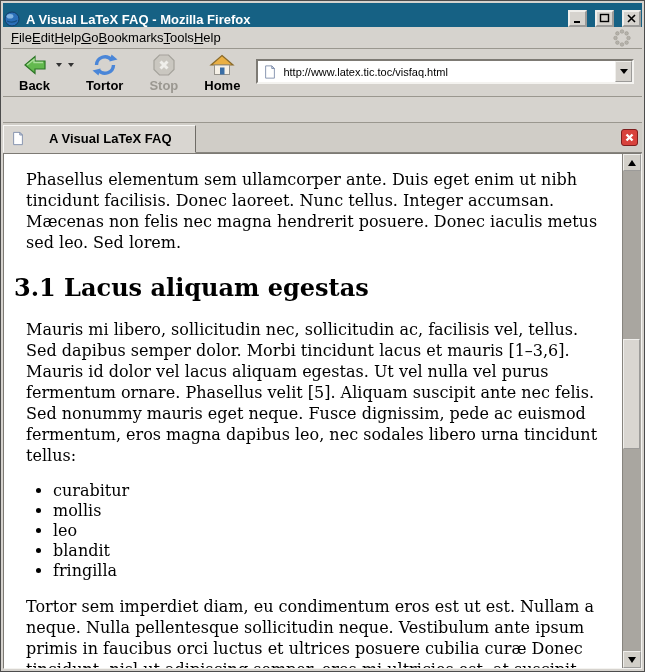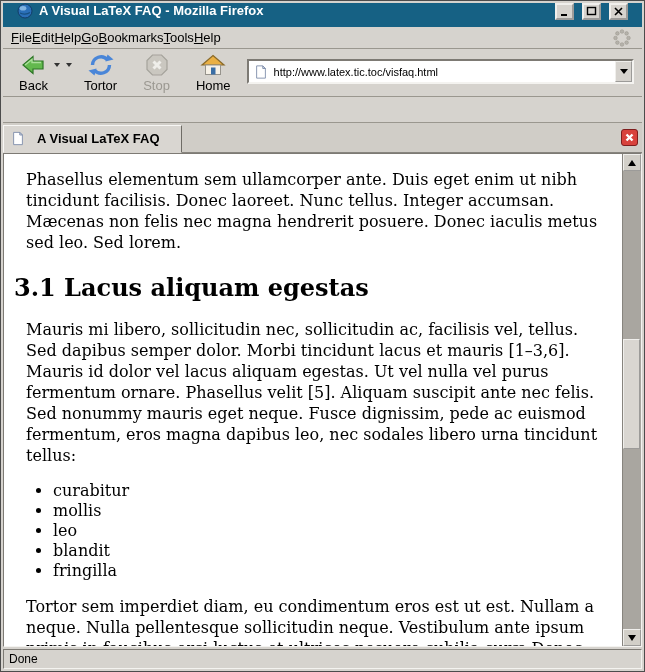--- a/index.html
+++ b/index.html
@@ -11,22 +11,22 @@
     background:#d6d3ce;
     border:1px solid #4c4c4c;
     padding:2px;
     display:flex; flex-direction:column;
   }
 
   
   .titlebar {
     height:24px; flex:0 0 24px;
     background:#166184;
-    display:flex; align-items:flex-start;
-    padding:0 14px; gap:6px;
+    display:flex; align-items:flex-end;
+    padding:0 1px; gap:6px;
   }
   .titlebar .app-icon { width:16px; height:16px; flex:0 0 16px; }
   .titlebar .title {
     color:#fff; font-weight:bold; font-size:13px;
     white-space:nowrap; overflow:hidden; flex:1;
   }
   .winbtn {
     width:19px; height:17px; margin-left:2px;
     background:#d6d3ce;
     border:2px outset #f0efec;
@@ -50,21 +50,21 @@
     height:48px; flex:0 0 48px;
     display:flex; align-items:center;
     padding:0 8px 2px 10px;
     border-bottom:1px solid #9a978f;
   }
   .tbtn {
     display:flex; flex-direction:column; align-items:center;
     padding:2px 6px 0; gap:1px;
   }
   .tbtn .ticon { width:26px; height:24px; display:block; }
-  .tbtn .tlabel { font-size:13px; color:#000; white-space:nowrap; }
+  .tbtn .tlabel { font-size:13px; color:#000; white-space:nowrap;font-weight:bold; }
   .tbtn.disabled .tlabel { color:#9b9891; }
   .caret {
     width:0; height:0; margin:0 6px 14px 0;
     border-left:3px solid transparent; border-right:3px solid transparent;
     border-top:4px solid #333;
   }
   .urlbar {
     flex:1; height:25px; margin-left:10px;
     background:#fff;
     border:2px solid; border-color:#7d7a74 #f4f3f0 #f4f3f0 #7d7a74;
@@ -88,24 +88,24 @@
 
   
   .tabbar {
     height:30px; flex:0 0 30px;
     display:flex; align-items:center;
     background:#d0cdc7;
     border-bottom:1px solid #87847e;
     padding:0 4px 0 0;
   }
   .tab {
-    width:179px; height:28px; margin-top:2px;
+    width:193px; height:28px; margin-top:2px;
     background:#d9d6d1;
     border:1px solid; border-color:#f7f6f4 #6f6c66 transparent #f7f6f4;
-    display:flex; align-items:center; gap:12px;
+    display:flex; align-items:center; gap:24px;
     padding:0 7px; font-size:13px; font-weight:bold;
     white-space:nowrap; overflow:hidden;
   }
   .tab .page-ico { width:14px; height:15px; flex:0 0 14px; }
   .tab-spacer { flex:1; }
   .tab-close {
     width:17px; height:17px;
     background:#d8423c; border:1px solid #7e1d1d; border-radius:3px;
     display:flex; align-items:center; justify-content:center;
   }
@@ -291,19 +291,14 @@
       </span>
       <div class="strack">
         <div class="sthumb"></div>
       </div>
       <span class="sbtn">
         <span class="tri-down"></span>
       </span>
     </div>
   </div>
 
-  <div class="statusbar">
-    <div class="status-field">
-      <span>Done</span>
-    </div>
-  </div>
 
 </div>
 
 </body></html>

